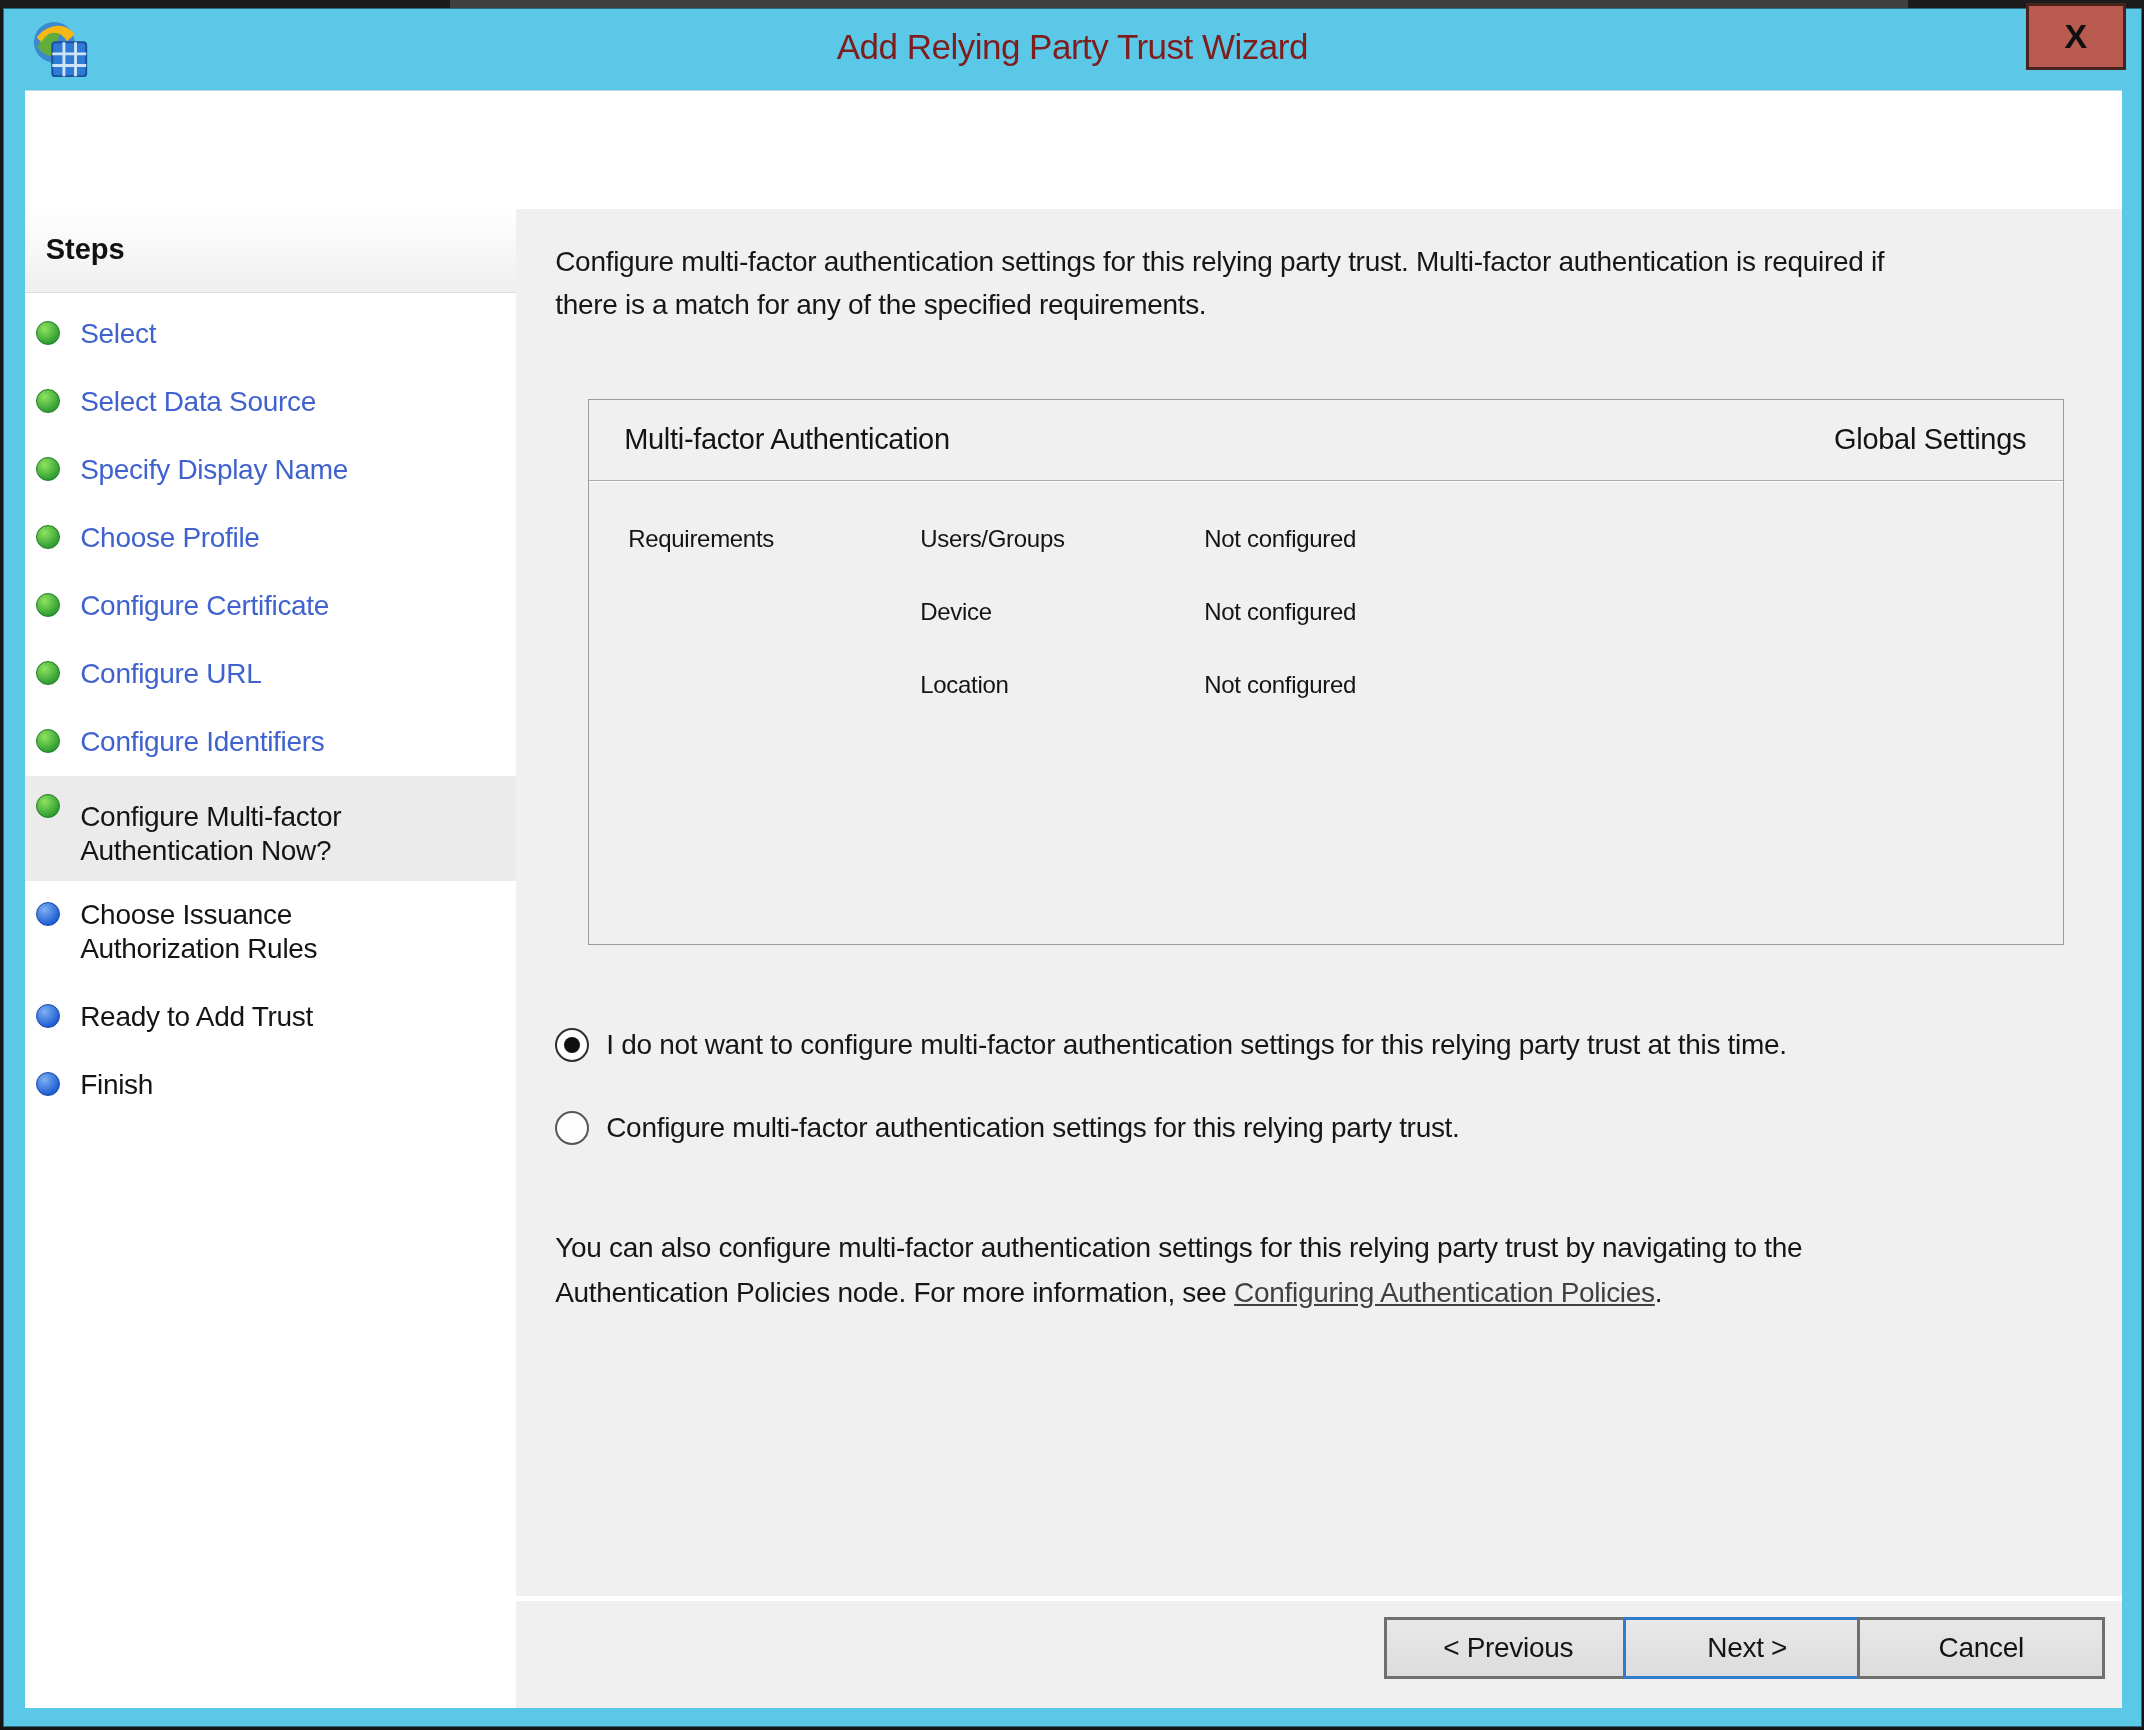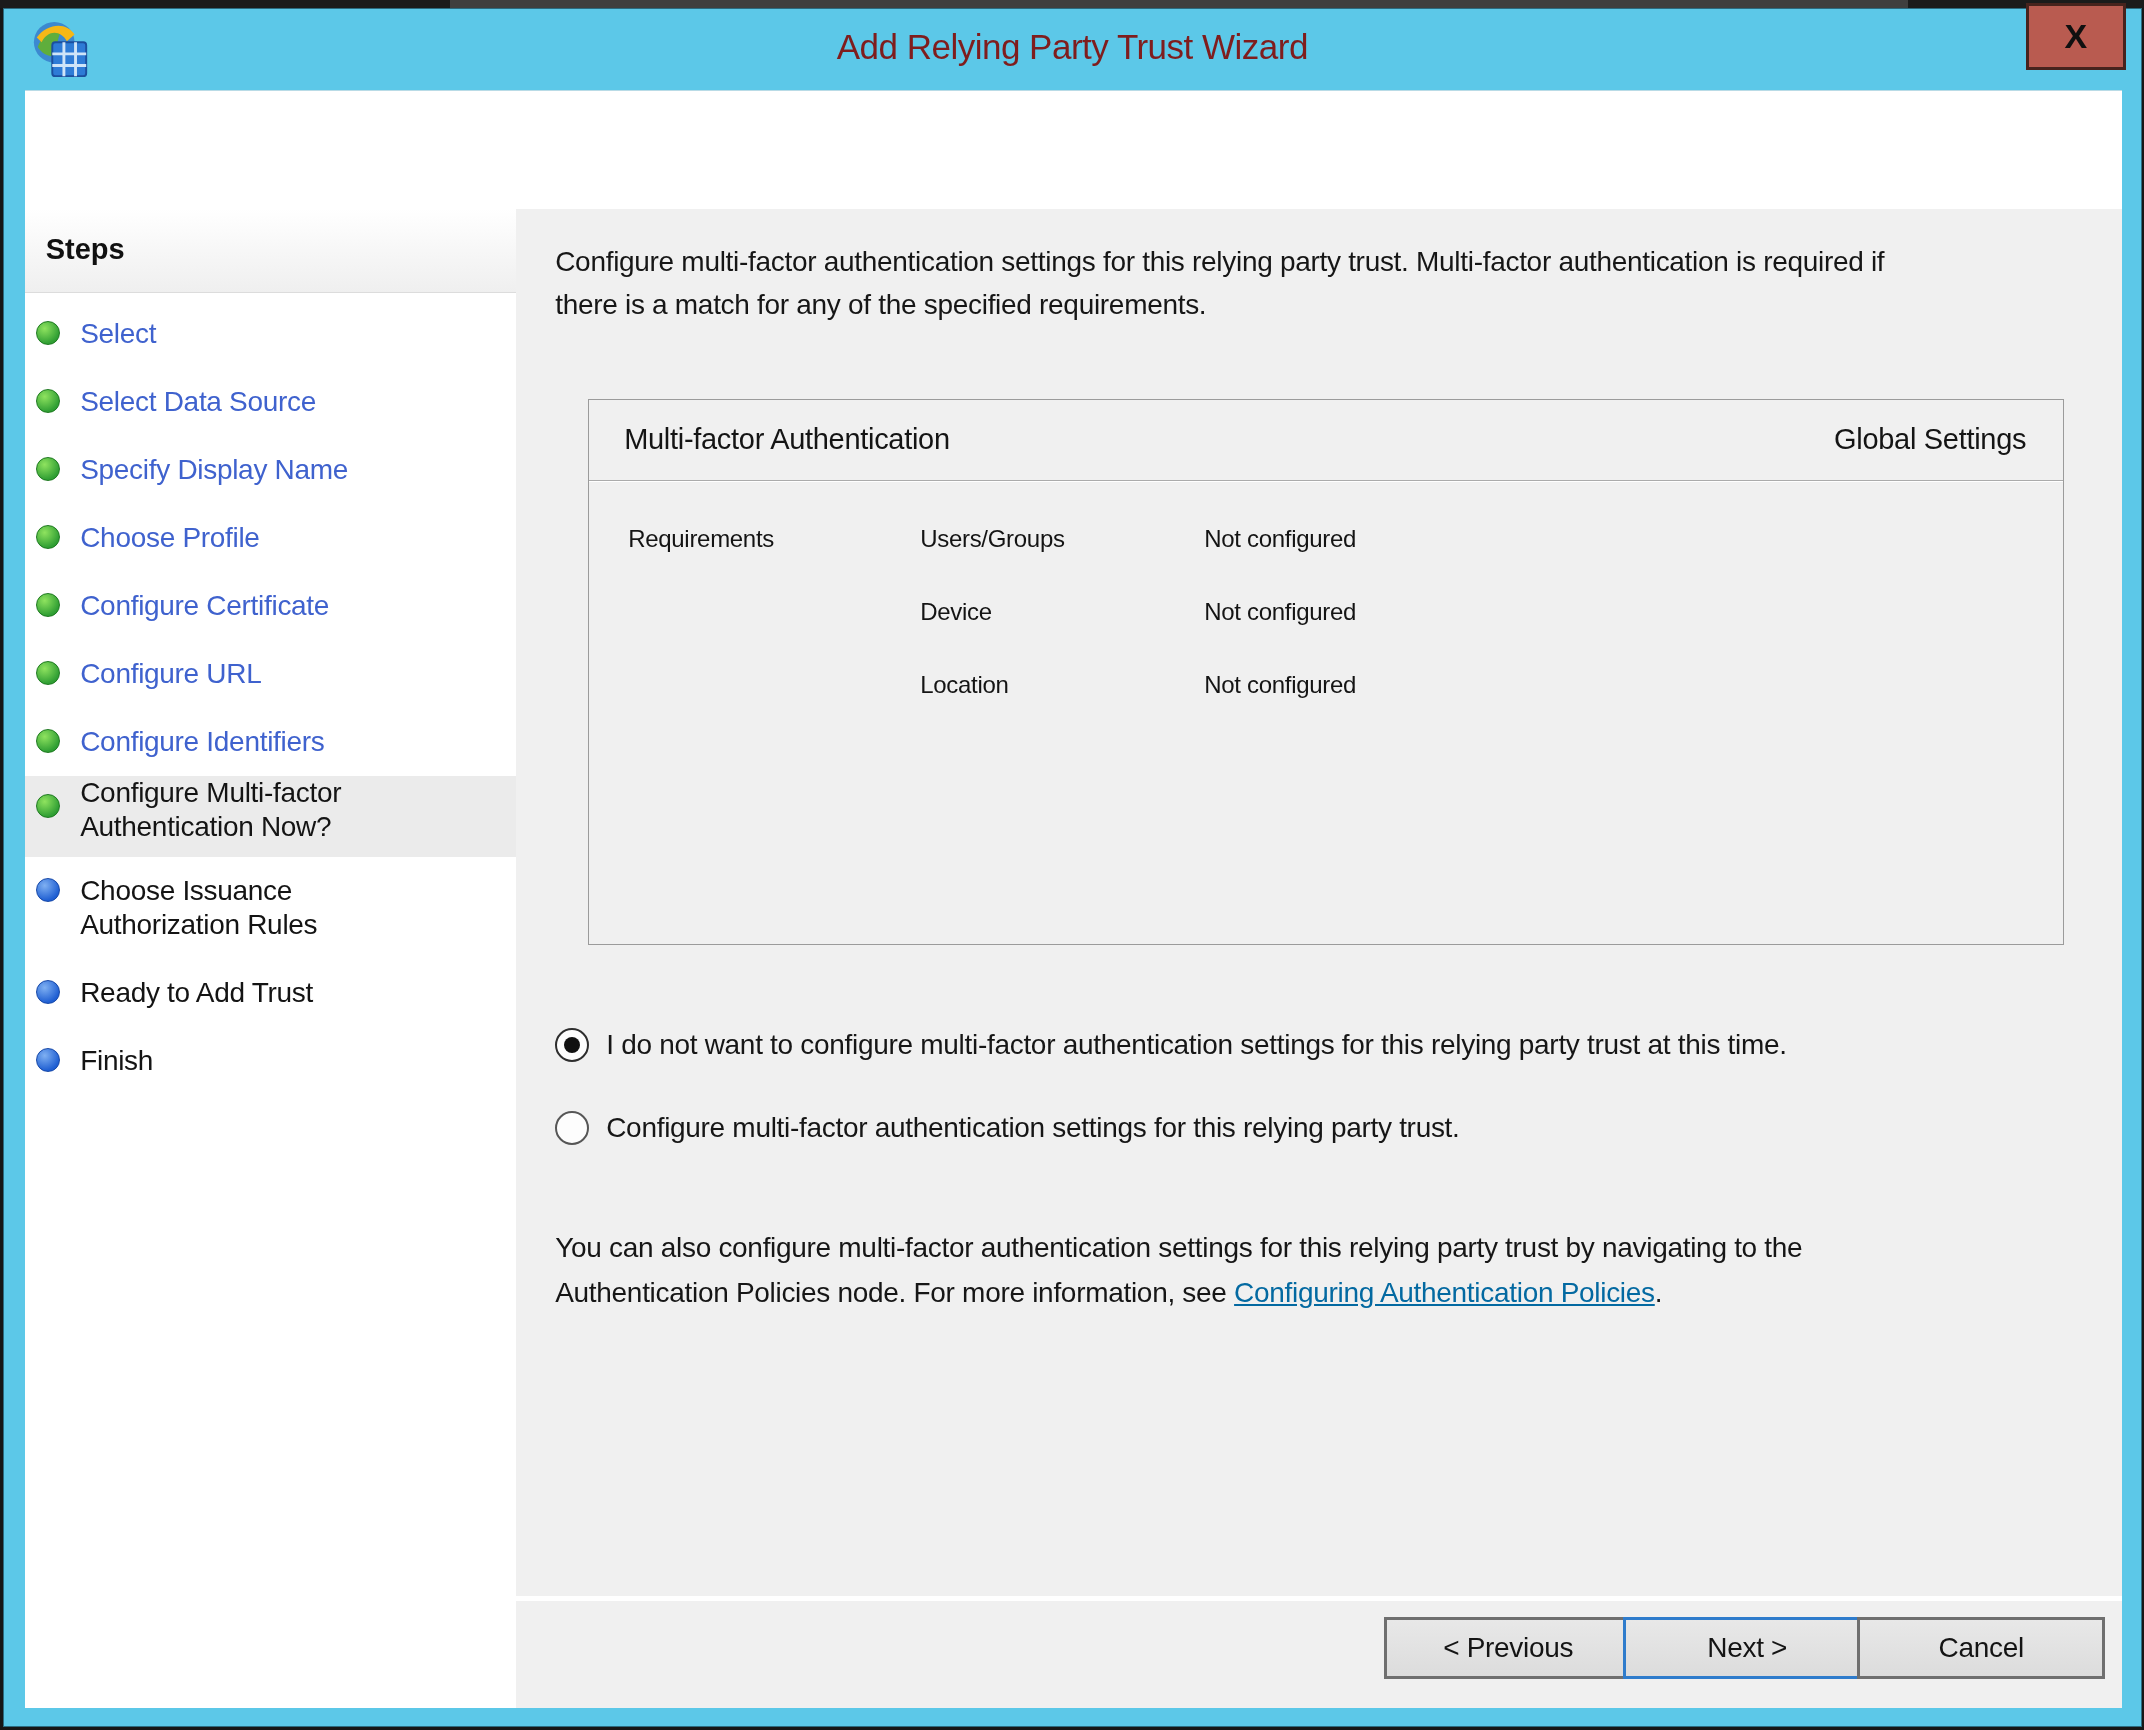--- a/index.html
+++ b/index.html
@@ -46,42 +46,42 @@
   li.step .bullet { position:absolute; left:11.2px; top:21.4px; width:24px; height:24px; border-radius:50%; }
   li.step.done .bullet, li.step.current .bullet {
     background:radial-gradient(circle at 35% 30%, #8fe35f, #2f9e33 72%);
     border:0.9px solid #1e7a20;
   }
   li.step.upcoming .bullet {
     background:radial-gradient(circle at 35% 30%, #7fb0f2, #1e5ed2 72%);
     border:0.9px solid #1748a8;
   }
   li.step.done .label { color:#3F62CE; cursor:pointer; }
-  li.step.current { background:#ebebeb; padding-top:0; padding-bottom:13px; }
+  li.step.current { background:#ebebeb; padding-top:24px; padding-bottom:13px; }
   li.step.current .bullet { top:17.7px; }
   li.step .label { display:inline-block; max-width:354px; vertical-align:top; }
   
   .main { position:absolute; left:491px; top:118px; right:0; bottom:0; background:#f0f0f0; }
   .intro { position:absolute; left:39px; top:31px; width:1559px; font-size:28px; line-height:43px; color:#161616; letter-spacing:-0.3px; }
   .groupbox { position:absolute; left:72px; top:190px; width:1476px; height:546px; border:1.9px solid #9b9b9b; }
   .gb-header {
     height:81px; border-bottom:1.9px solid #ababab;
     display:flex; justify-content:space-between; align-items:center;
     padding:0 37px 0 35px; font-size:29px; color:#141414; letter-spacing:-0.3px;
   }
   .gb-body { border-top:1.9px solid #ffffff; padding-top:20.5px; }
   .gb-row { display:flex; height:73px; align-items:center; padding-left:39px; font-size:24px; color:#141414; letter-spacing:-0.3px; }
   .gb-c1 { width:292px; } .gb-c2 { width:284px; } .gb-c3 { flex:1; }
   .radio-row { position:absolute; left:39px; display:flex; align-items:center; gap:17px; font-size:28px; color:#161616; letter-spacing:-0.3px; height:37px; }
   .radio-row.r1 { top:818px; } .radio-row.r2 { top:901px; }
   .radio { width:34px; height:34px; border-radius:50%; background:#fdfdfd; border:2.8px solid #565656; position:relative; flex:none; }
   .radio.selected { border-color:#2e2e2e; }
   .radio.selected::after { content:""; position:absolute; left:6.5px; top:6.5px; width:16px; height:16px; border-radius:50%; background:#111; }
   .note { position:absolute; left:39px; top:1016px; width:1559px; font-size:28px; line-height:45px; color:#161616; letter-spacing:-0.3px; }
-  .note a { color:#0369a1; text-decoration:underline; cursor:pointer; }
+  .note a { color:#404040; text-decoration:underline; cursor:pointer; }
   
   .footer { position:absolute; left:0; right:0; top:1387px; height:102px; border-top:5.6px solid #ffffff; background:#f0f0f0; box-sizing:content-box; }
   .btn {
     position:absolute; top:16px; width:248px; height:62px;
     background:linear-gradient(#e8e8e8,#dcdcdc);
     border:3.7px solid #6f6f6f; font-size:28px; color:#141414; letter-spacing:-0.3px;
     display:flex; align-items:center; justify-content:center; cursor:default;
   }
   .btn-prev { left:868px; } .btn-next { left:1107px; border-color:#2f7ccc; } .btn-cancel { left:1341px; }
 </style>

